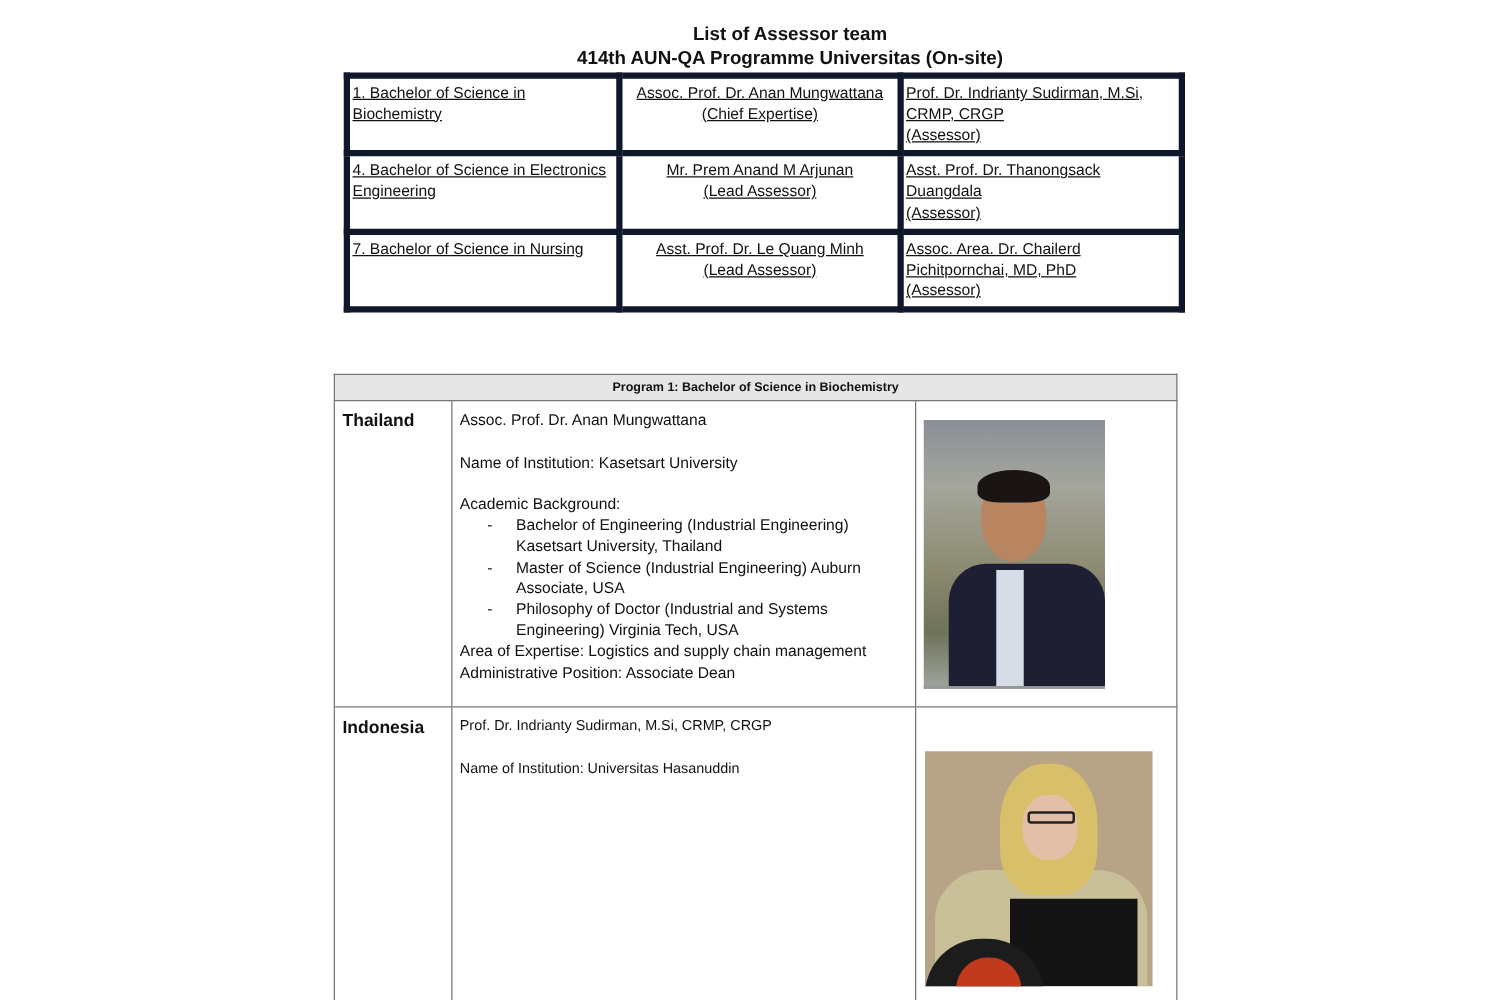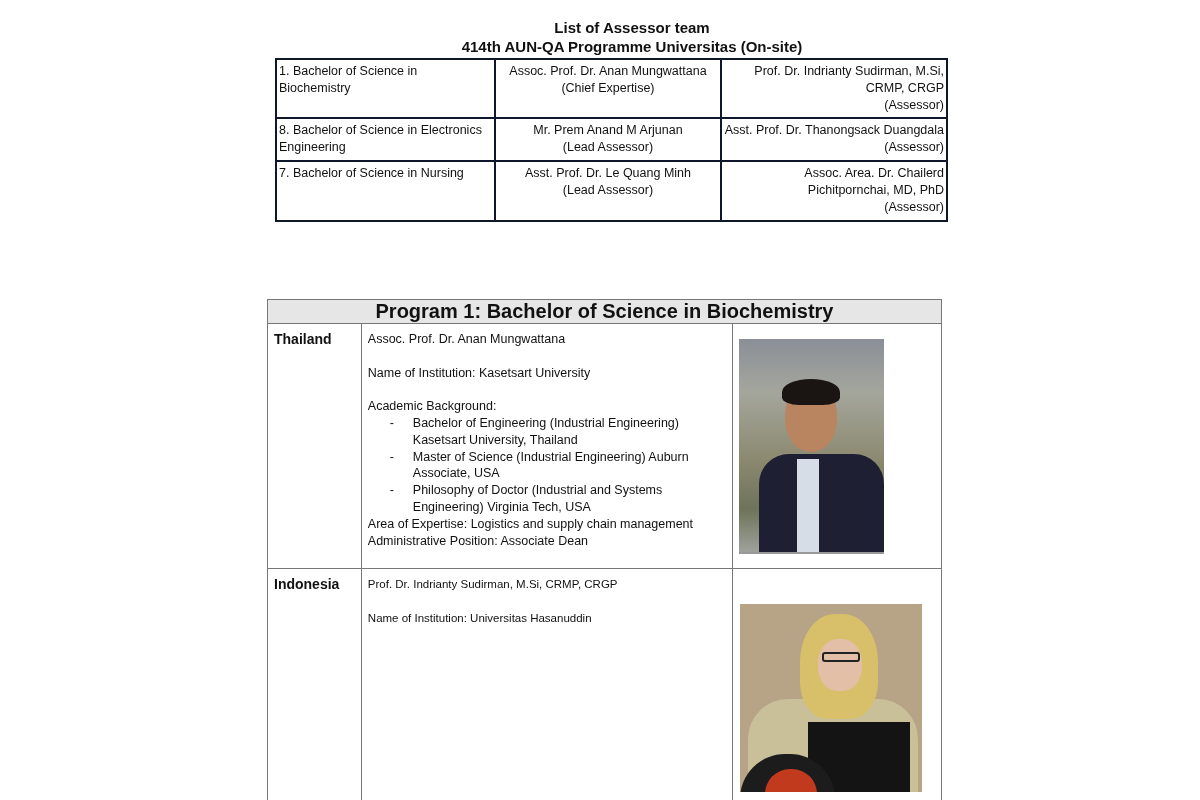--- a/index.html
+++ b/index.html
@@ -5,33 +5,33 @@
     html, body { margin: 0; padding: 0; background: #ffffff; }
     body { width: 1200px; height: 800px; overflow: hidden; position: relative;
            font-family: "Liberation Sans", sans-serif; color: #111; }
     .title { position: absolute; left: 0; width: 1200px; text-align: center;
              font-weight: bold; font-size: 15px; margin-left: 32px; }
     .t1 { top: 19px; }
     .t2 { top: 38px; }
 
     table { border-collapse: collapse; position: absolute; }
     #summary { left: 275px; top: 58px; width: 673px; font-size: 12.5px; }
-    #summary td { border: 2px solid #0f172a; vertical-align: top; padding: 3px 2px 4px 2px; line-height: 16.8px; }
+    #summary td { border: 5px solid #0f172a; vertical-align: top; padding: 3px 2px 4px 2px; line-height: 16.8px; text-decoration: underline; }
     #summary td.c1 { width: 215px; text-align: left; }
     #summary td.c2 { width: 222px; text-align: center; }
-    #summary td.c3 { width: 222px; text-align: right; margin-left: 23px; }
+    #summary td.c3 { width: 222px; text-align: left; margin-left: 23px; }
     #summary tr.r1 { height: 56px; }
     #summary tr.r2 { height: 56px; }
     #summary tr.r3 { height: 43px; }
     #summary tr.r4 { height: 56px; }
 
     #program { left: 267px; top: 299px; width: 675px; font-size: 12.5px; }
     #program td { border: 1px solid #777; vertical-align: top; }
     #program th { border: 1px solid #777; background: #e6e6e6; font-weight: bold;
-                  font-size: 20px; height: 20px; padding: 0; text-align: center; }
+                  font-size: 10px; height: 20px; padding: 0; text-align: center; }
     #program td.country { width: 80px; font-weight: bold; font-size: 14px; padding: 7px 6px; margin-top: 36px; }
     #program td.info { width: 355px; padding: 7px 6px; line-height: 16.8px; }
     #program td.photo { width: 206px; padding: 0; position: relative; }
     #program tr.row-th { height: 245px; }
     #program tr.row-id { height: 240px; }
 
     .gap { height: 16.8px; }
     .bg-list { margin: 0; padding: 0; list-style: none; }
     .bg-list li { position: relative; padding-left: 45px; }
     .bg-list li .dash { position: absolute; left: 22px; top: 0; }
@@ -78,21 +78,21 @@
           <div>Assoc. Prof. Dr. Anan Mungwattana</div>
           <div>(Chief Expertise)</div>
         </td>
         <td class="c3">
           <div>Prof. Dr. Indrianty Sudirman, M.Si,</div>
           <div>CRMP, CRGP</div>
           <div>(Assessor)</div>
         </td>
       </tr>
       <tr class="r3">
-        <td class="c1">8. Bachelor of Science in Electronics Engineering</td>
+        <td class="c1">4. Bachelor of Science in Electronics Engineering</td>
         <td class="c2">
           <div>Mr. Prem Anand M Arjunan</div>
           <div>(Lead Assessor)</div>
         </td>
         <td class="c3">
           <div>Asst. Prof. Dr. Thanongsack Duangdala</div>
           <div>(Assessor)</div>
         </td>
       </tr>
       <tr class="r4">

